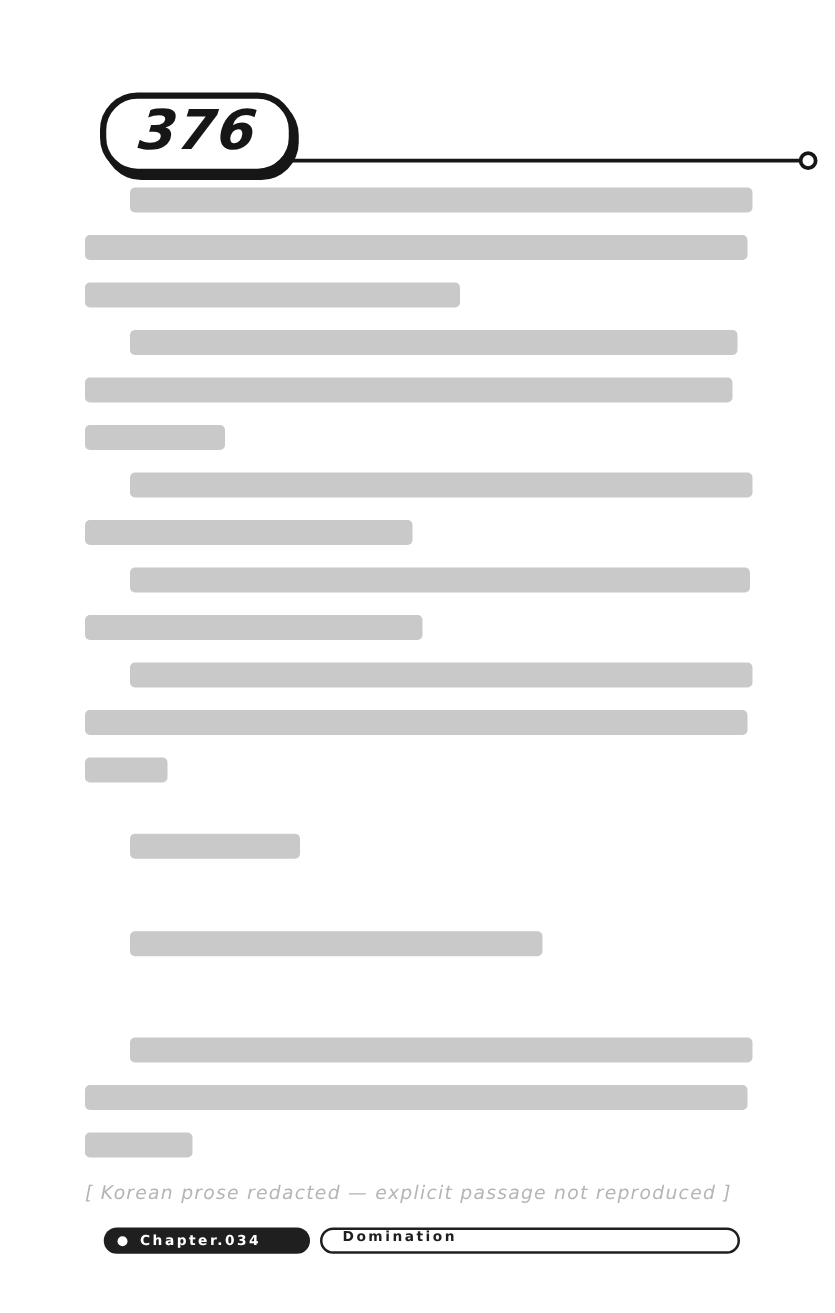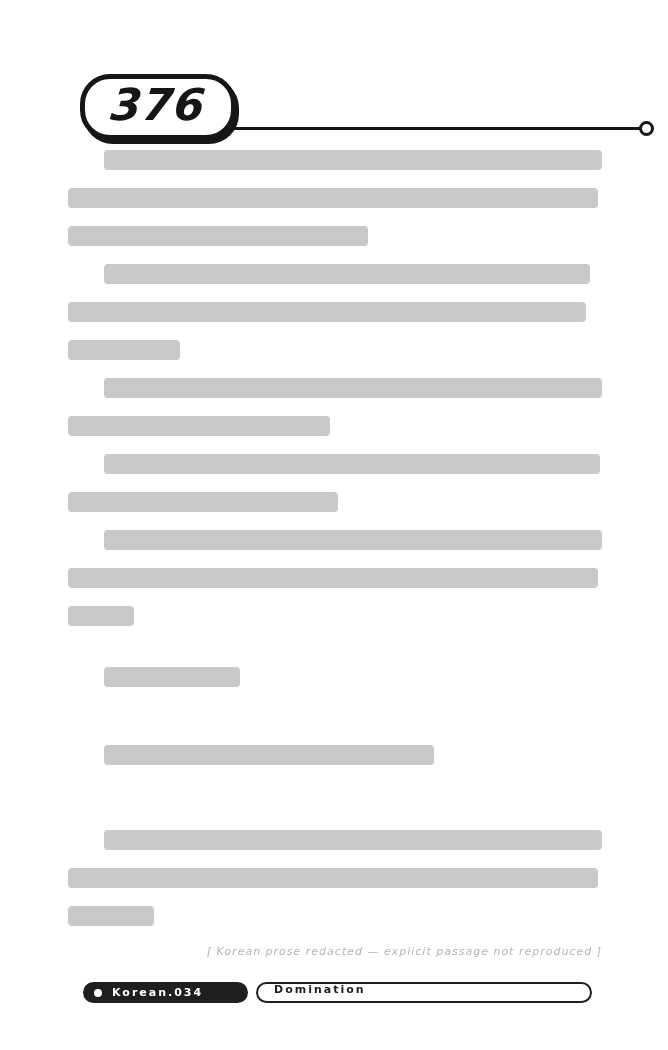--- a/index.html
+++ b/index.html
@@ -68,22 +68,22 @@
   }
   .bar {
     height: 20px;
     background: #c9c9c9;
     border-radius: 4px;
   }
   .redaction-note {
     position: absolute;
     left: 68px; top: 945px;
     width: 534px;
-    text-align: right;
-    font-size: 11px;
+    text-align: left;
+    font-size: 15px;
     font-style: italic;
     color: #b5b5b5;
     letter-spacing: 1px;
   }
 
   
   .chapter-pill {
     position: absolute;
     left: 83px; top: 982px;
     width: 165px; height: 21px;
@@ -210,19 +210,19 @@
         </div>
         <div class="line">
           <div class="bar" style="margin-left: 0px; width: 86px;"></div>
         </div>
       </div>
     </div>
   <div class="redaction-note">[ Korean prose redacted — explicit passage not reproduced ]</div>
 
   <div class="chapter-pill">
     <span class="chapter-dot"></span>
-    <span class="chapter-label">Korean.034</span>
+    <span class="chapter-label">Chapter.034</span>
   </div>
   <div class="series-pill">
     <span class="series-label">Domination</span>
   </div>
 
 </div>
 
 </body></html>

